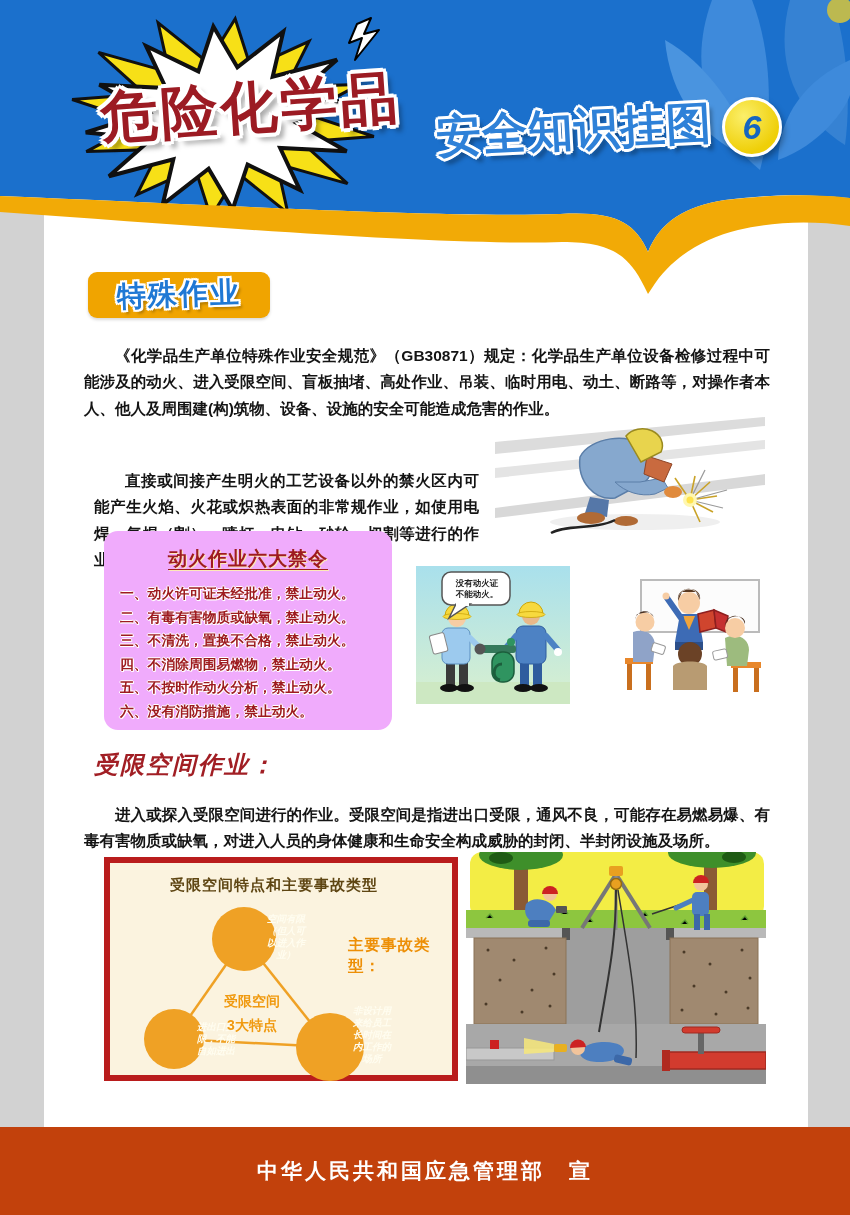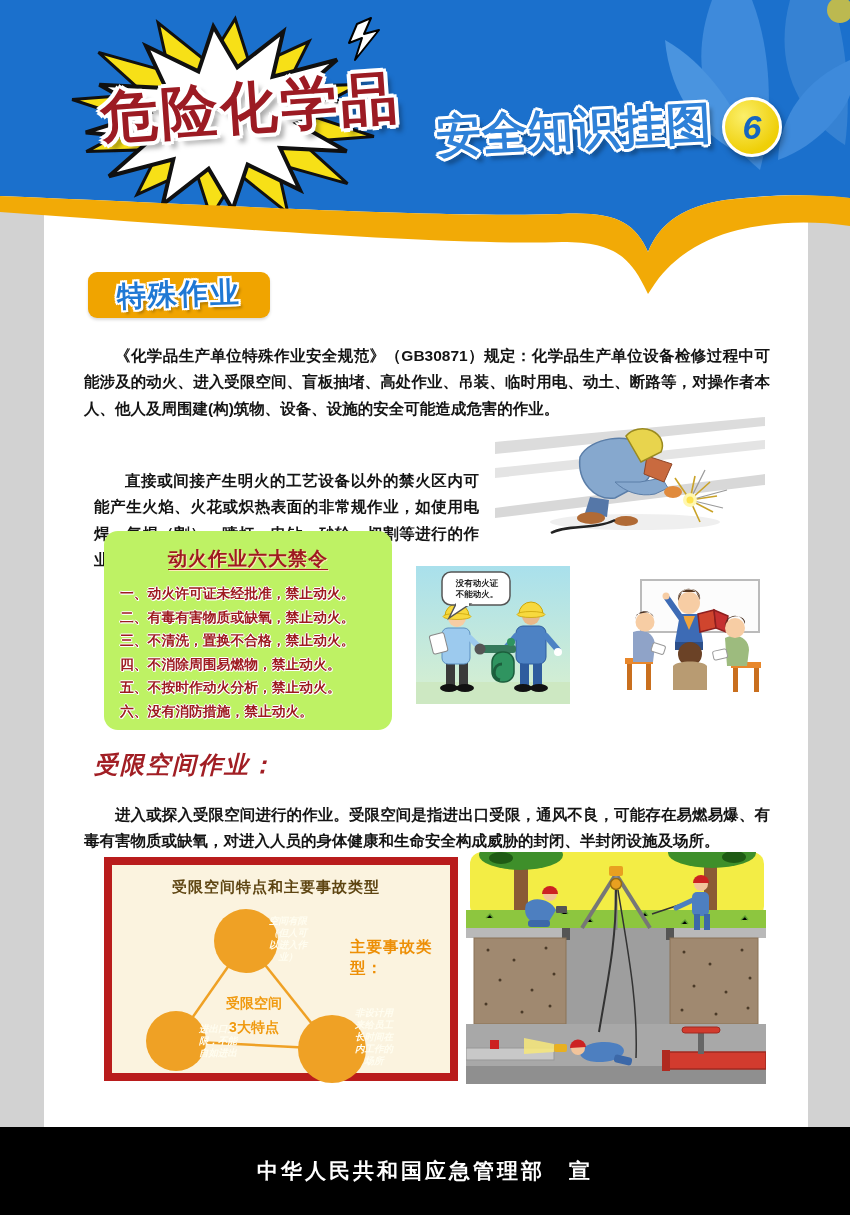--- a/index.html
+++ b/index.html
@@ -8,21 +8,21 @@
     font-family:"Liberation Sans","DejaVu Sans",sans-serif;
   }
   .abs{position:absolute;}
   .pre{white-space:pre-line;}
 
   
   #gray-left{left:0;top:205px;width:44px;height:922px;background:#D2D2D2;z-index:1;}
   #gray-right{left:808px;top:205px;width:42px;height:922px;background:#D2D2D2;z-index:1;}
   #header-art{left:0;top:0;width:850px;height:300px;z-index:2;}
   #content{left:0;top:0;width:850px;height:1215px;z-index:3;}
-  #footer{left:0;top:1127px;width:850px;height:88px;background:#000000;z-index:2;
+  #footer{left:0;top:1127px;width:850px;height:88px;background:#c2410c;z-index:2;
     display:flex;align-items:center;justify-content:center;}
   #footer .pub{color:#ffffff;font-size:21px;font-weight:bold;letter-spacing:3px;}
 
   
   .title-main{
     left:78px;top:70px;width:345px;text-align:center;
     font-size:57px;font-weight:bold;color:#9C1B23;letter-spacing:3px;
     transform:rotate(-4deg);
     text-shadow:4px 0 0 #fff,-4px 0 0 #fff,0 4px 0 #fff,0 -4px 0 #fff,
       3px 3px 0 #fff,-3px 3px 0 #fff,3px -3px 0 #fff,-3px -3px 0 #fff,
@@ -61,21 +61,21 @@
   #p-special{left:84px;top:327px;width:686px;}
 
   .red-heading{
     font-size:24px;font-weight:bold;font-style:italic;color:#A11E24;letter-spacing:2px;
   }
   #h-hotwork{left:94px;top:424px;}
   #p-hotwork{left:94px;top:452px;width:385px;}
 
   
   .bans-box{
-    left:104px;top:531px;width:288px;height:199px;background:#bef264;border-radius:14px;
+    left:104px;top:531px;width:288px;height:199px;background:#f0abfc;border-radius:14px;
   }
   .bans-title{
     margin-top:15px;text-align:center;font-size:19px;font-weight:bold;color:#9E1B20;
     letter-spacing:1px;text-decoration:underline;text-underline-offset:4px;
     text-shadow:1px 1px 0 #fde9b8;
   }
   .bans-list{list-style:none;margin:10px 0 0 0;padding:0 10px 0 16px;}
   .bans-list li{
     font-size:13.8px;line-height:23.6px;font-weight:bold;color:#9E1B20;white-space:nowrap;
     text-shadow:1px 0 0 #fff,-1px 0 0 #fff,0 1px 0 #fff,0 -1px 0 #fff,1px 1px 0 #fff;
@@ -86,21 +86,21 @@
     left:447px;top:578px;width:60px;text-align:center;
     font-size:8.5px;line-height:10.5px;font-weight:bold;color:#222;
   }
 
   #h-confined{left:94px;top:749px;}
   #p-confined{left:84px;top:786px;width:686px;}
 
   
   .diagram-box{
     left:104px;top:857px;width:354px;height:224px;background:#FBF3DF;
-    border:8px solid #b91c1c;box-sizing:border-box;
+    border:6px solid #b91c1c;box-sizing:border-box;
   }
   .diagram-title{
     position:absolute;left:60px;top:13px;font-size:15px;font-weight:bold;color:#5E4512;
     letter-spacing:1px;font-family:"Liberation Serif","DejaVu Serif",serif;
   }
   .circle-label{
     position:absolute;text-align:center;font-weight:bold;color:#FFFDF0;
     font-size:9.5px;line-height:12px;font-style:italic;padding-left:42px;
   }
   .diagram-center{

